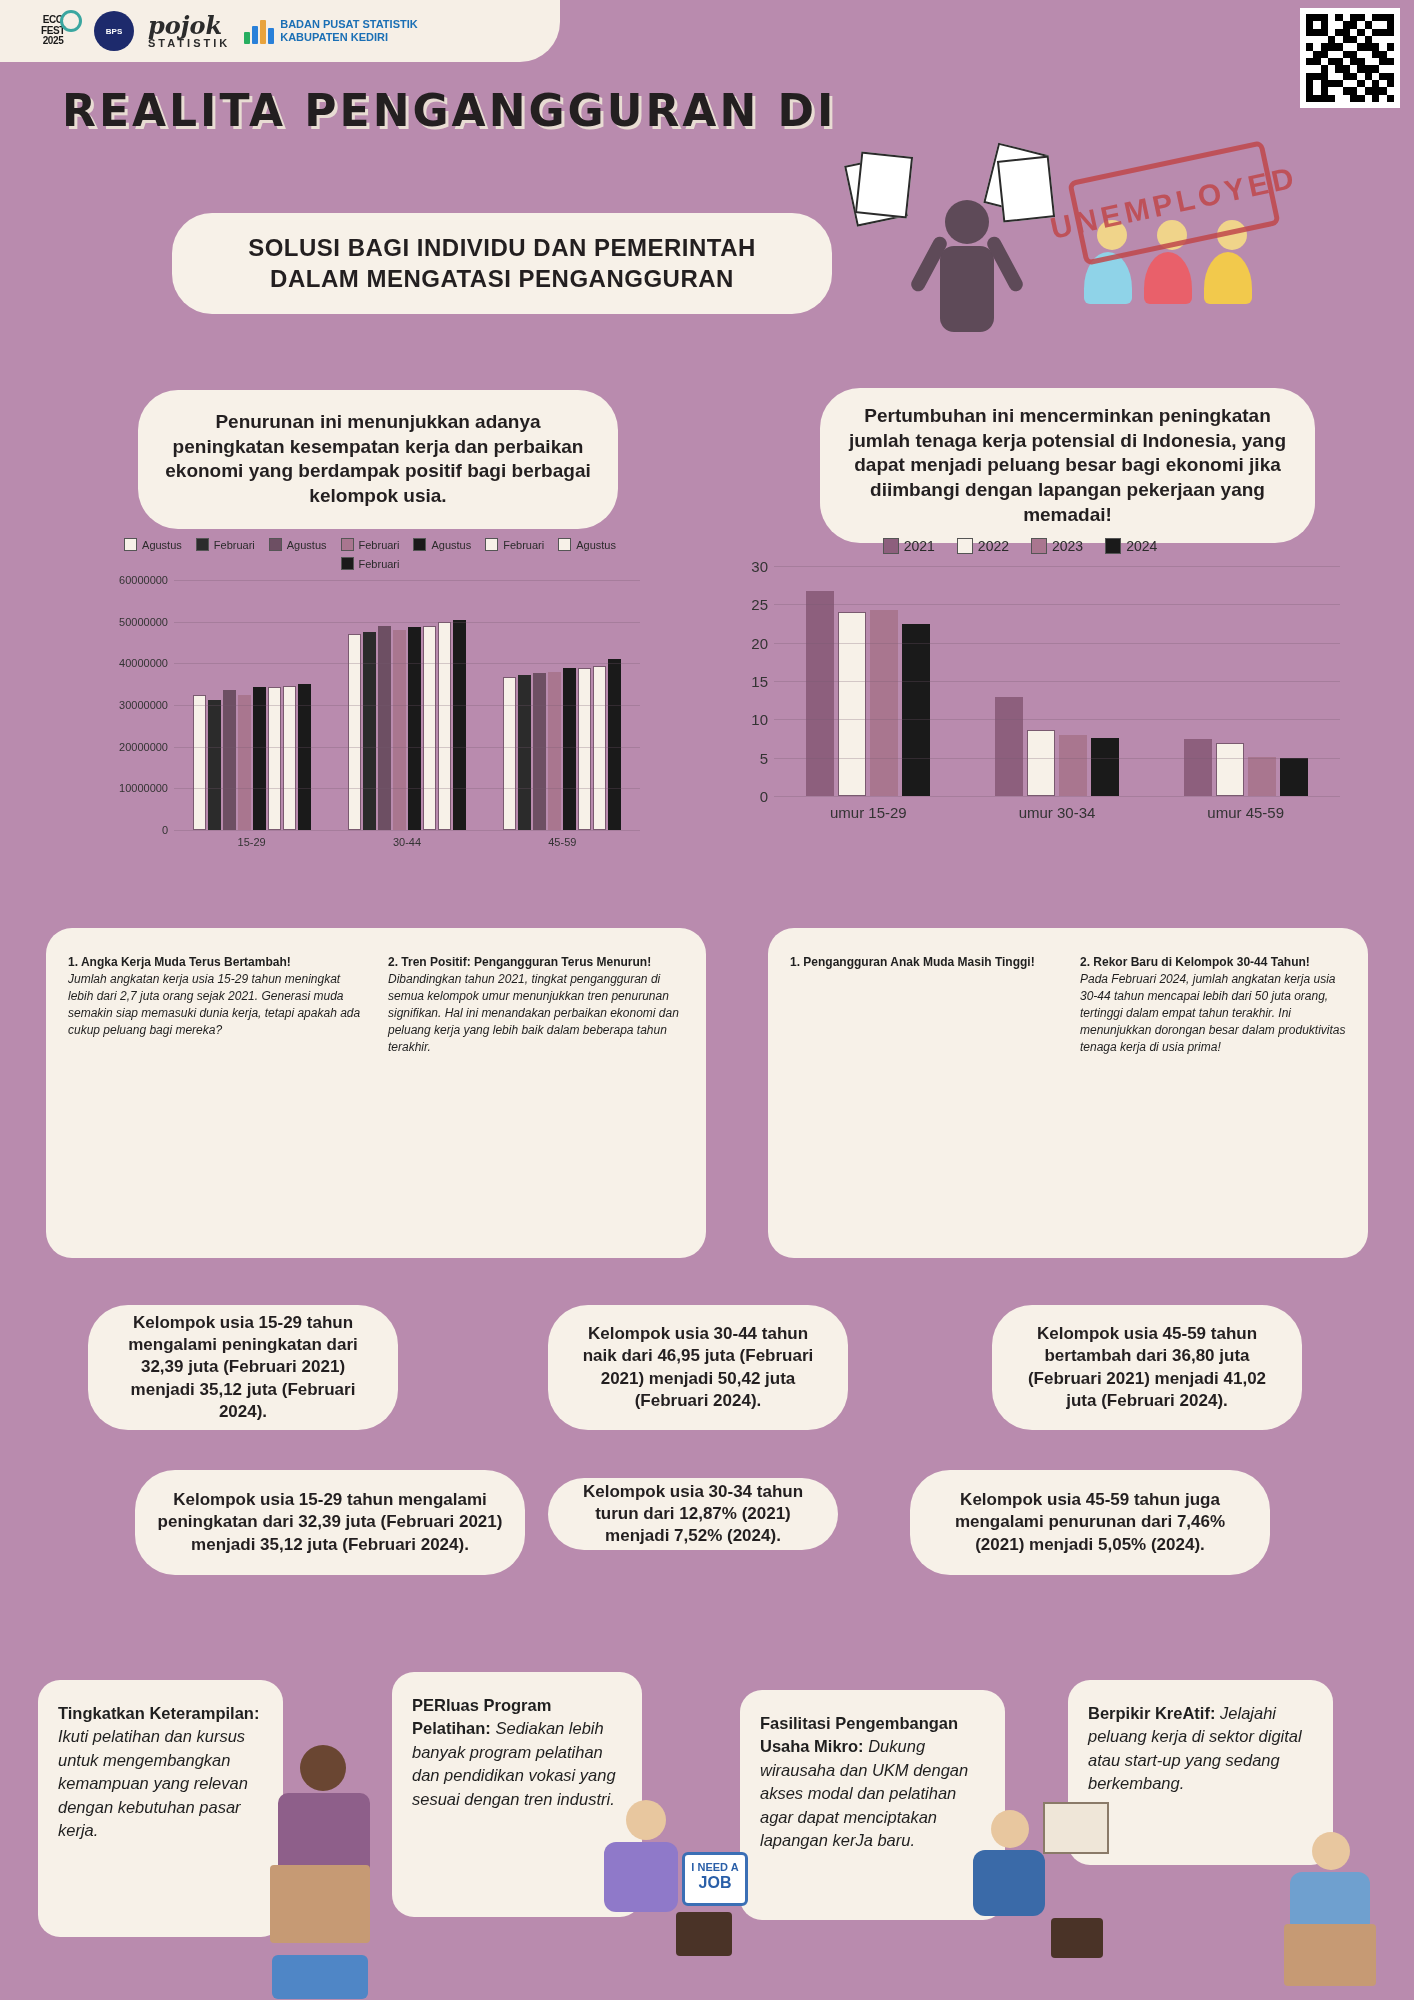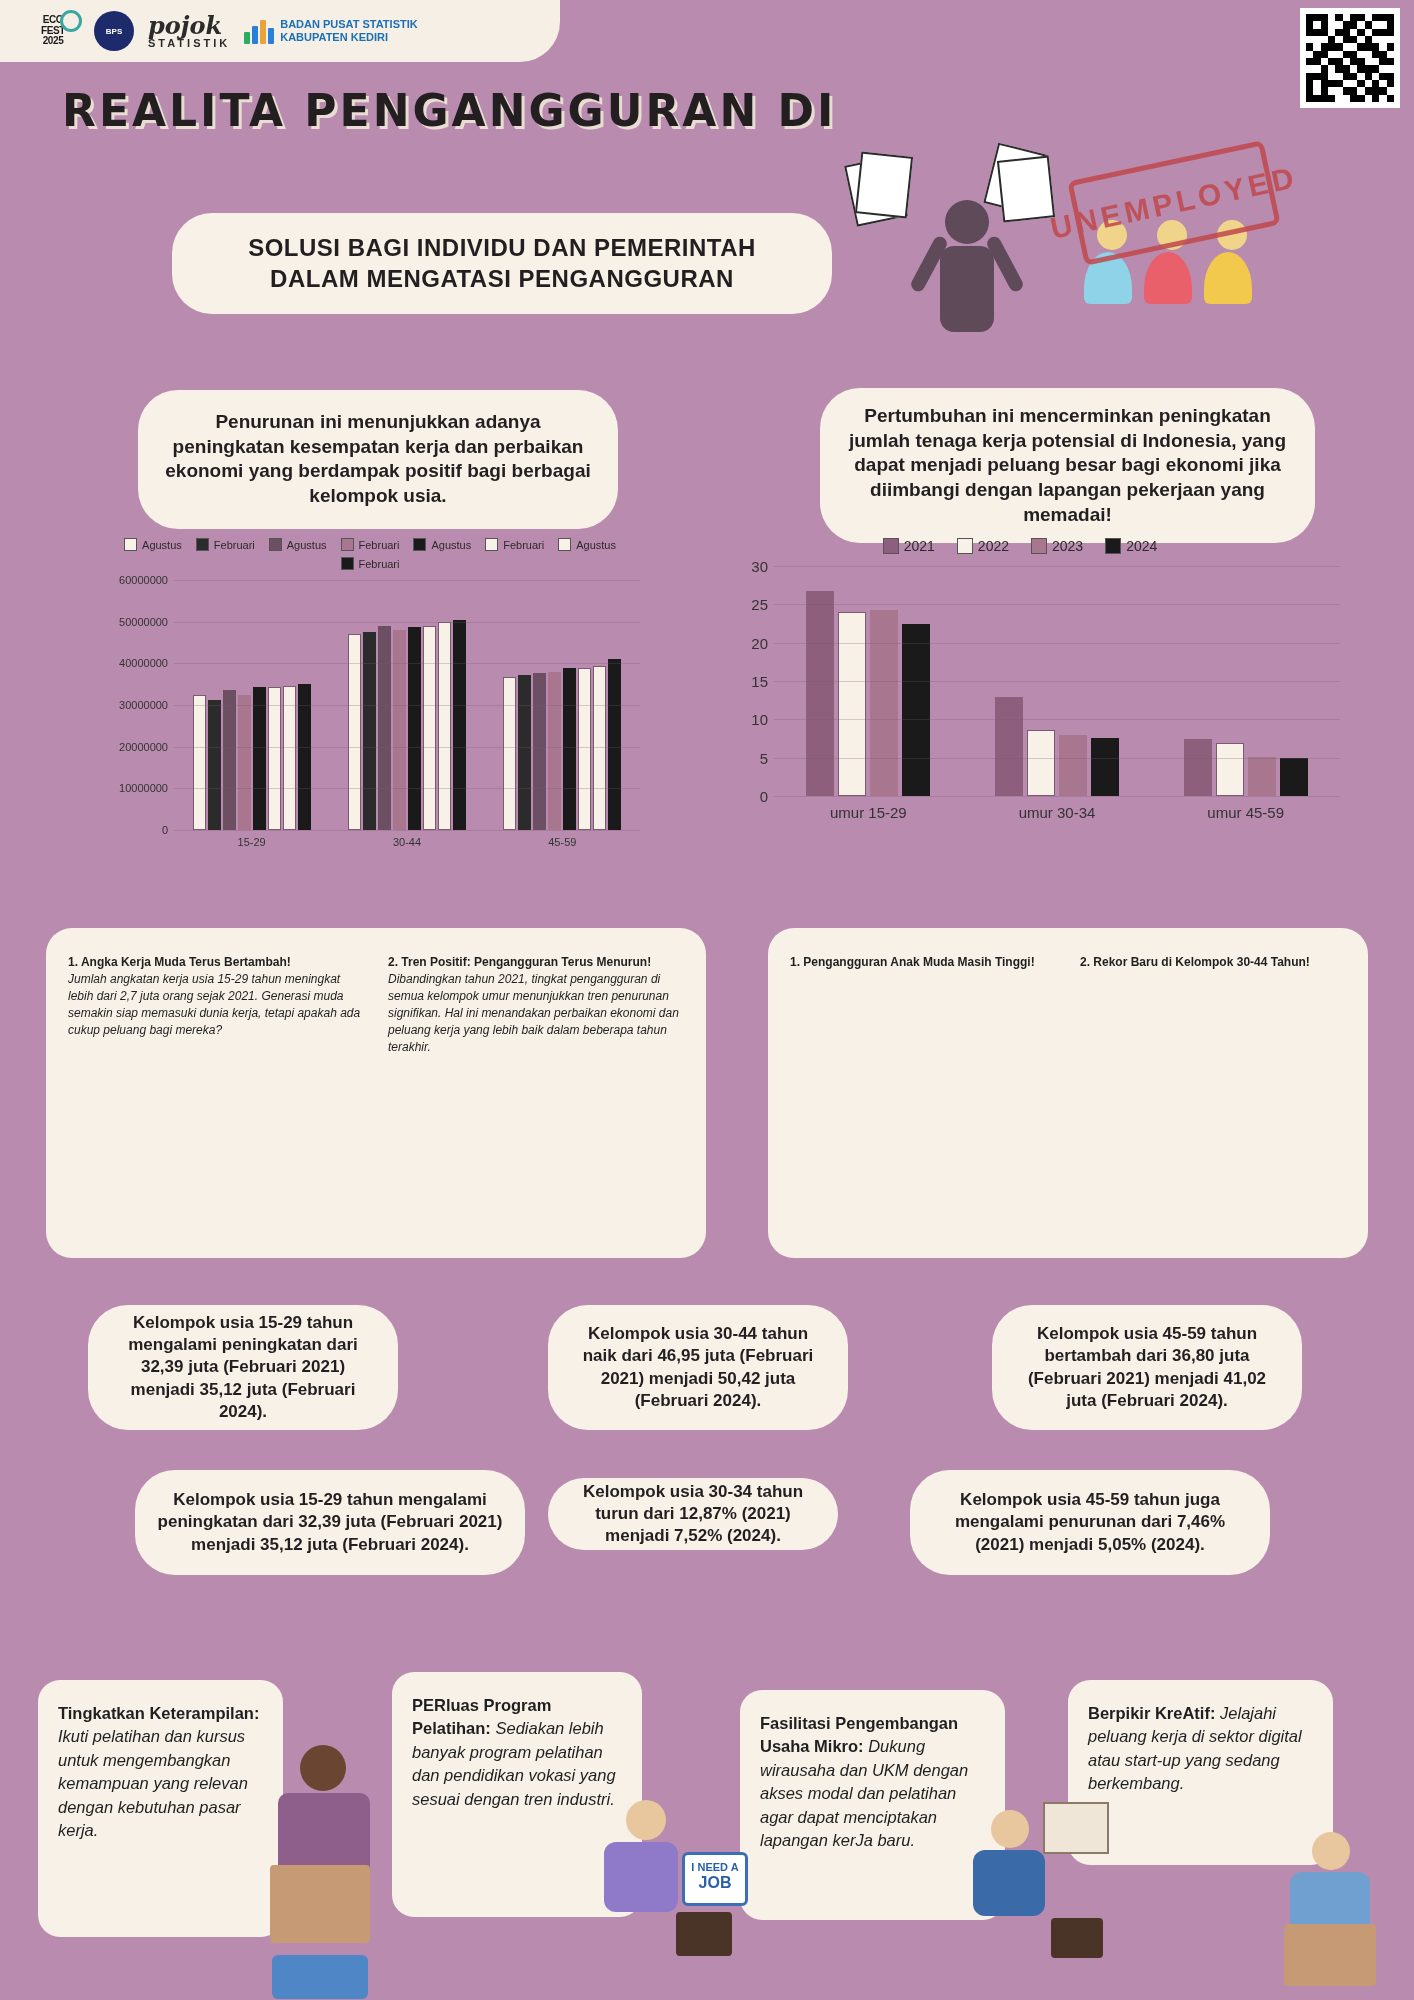--- a/index.html
+++ b/index.html
@@ -560,20 +560,21 @@
     <div>Dibandingkan tahun 2021, tingkat pengangguran di semua kelompok umur menunjukkan tren penurunan signifikan. Hal ini menandakan perbaikan ekonomi dan peluang kerja yang lebih baik dalam beberapa tahun terakhir.</div>
   </div>
 </div>
 
 <div class="notecard" id="notes-right">
   <div class="col">
     <b>1. Pengangguran Anak Muda Masih Tinggi!</b>
   </div>
   <div class="col">
     <b>2. Rekor Baru di Kelompok 30-44 Tahun!</b>
+    <div>Pada Februari 2024, jumlah angkatan kerja usia 30-44 tahun mencapai lebih dari 50 juta orang, tertinggi dalam empat tahun terakhir. Ini menunjukkan dorongan besar dalam produktivitas tenaga kerja di usia prima!</div>
   </div>
 </div>
 
 <div class="statpill" id="sp1">Kelompok usia 15-29 tahun mengalami peningkatan dari 32,39 juta (Februari 2021) menjadi 35,12 juta (Februari 2024).</div>
 <div class="statpill" id="sp2">Kelompok usia 30-44 tahun naik dari 46,95 juta (Februari 2021) menjadi 50,42 juta (Februari 2024).</div>
 <div class="statpill" id="sp3">Kelompok usia 45-59 tahun bertambah dari 36,80 juta (Februari 2021) menjadi 41,02 juta (Februari 2024).</div>
 <div class="statpill" id="sp4">Kelompok usia 15-29 tahun mengalami peningkatan dari 32,39 juta (Februari 2021) menjadi 35,12 juta (Februari 2024).</div>
 <div class="statpill" id="sp5">Kelompok usia 30-34 tahun turun dari 12,87% (2021) menjadi 7,52% (2024).</div>
 <div class="statpill" id="sp6">Kelompok usia 45-59 tahun juga mengalami penurunan dari 7,46% (2021) menjadi 5,05% (2024).</div>
 

